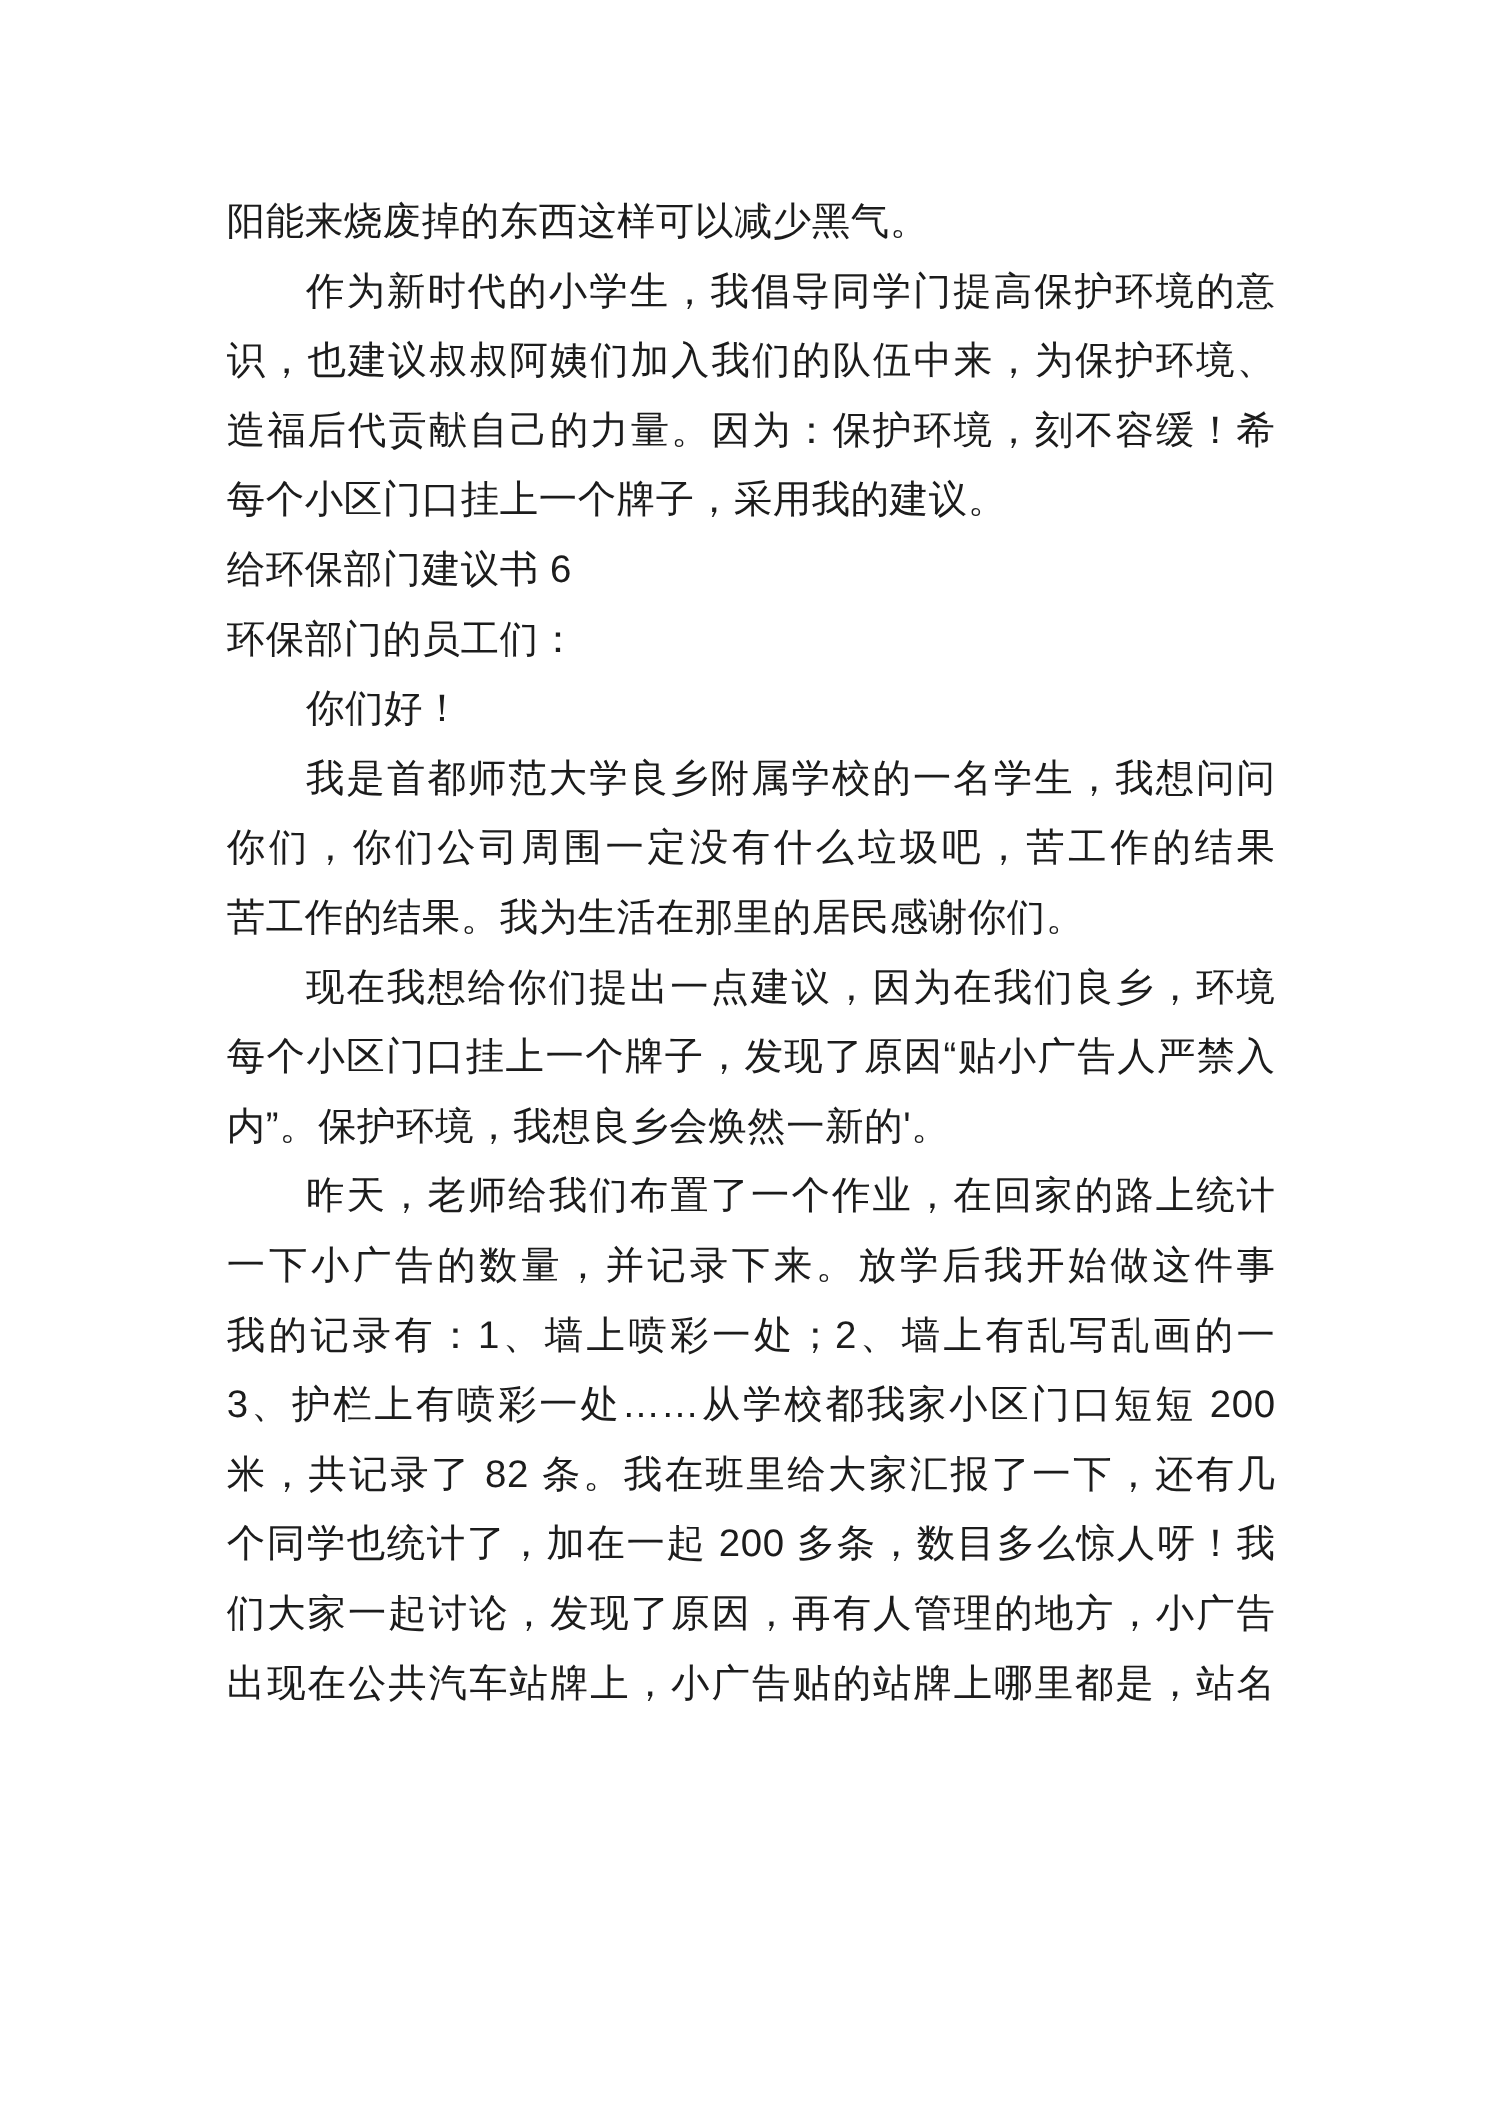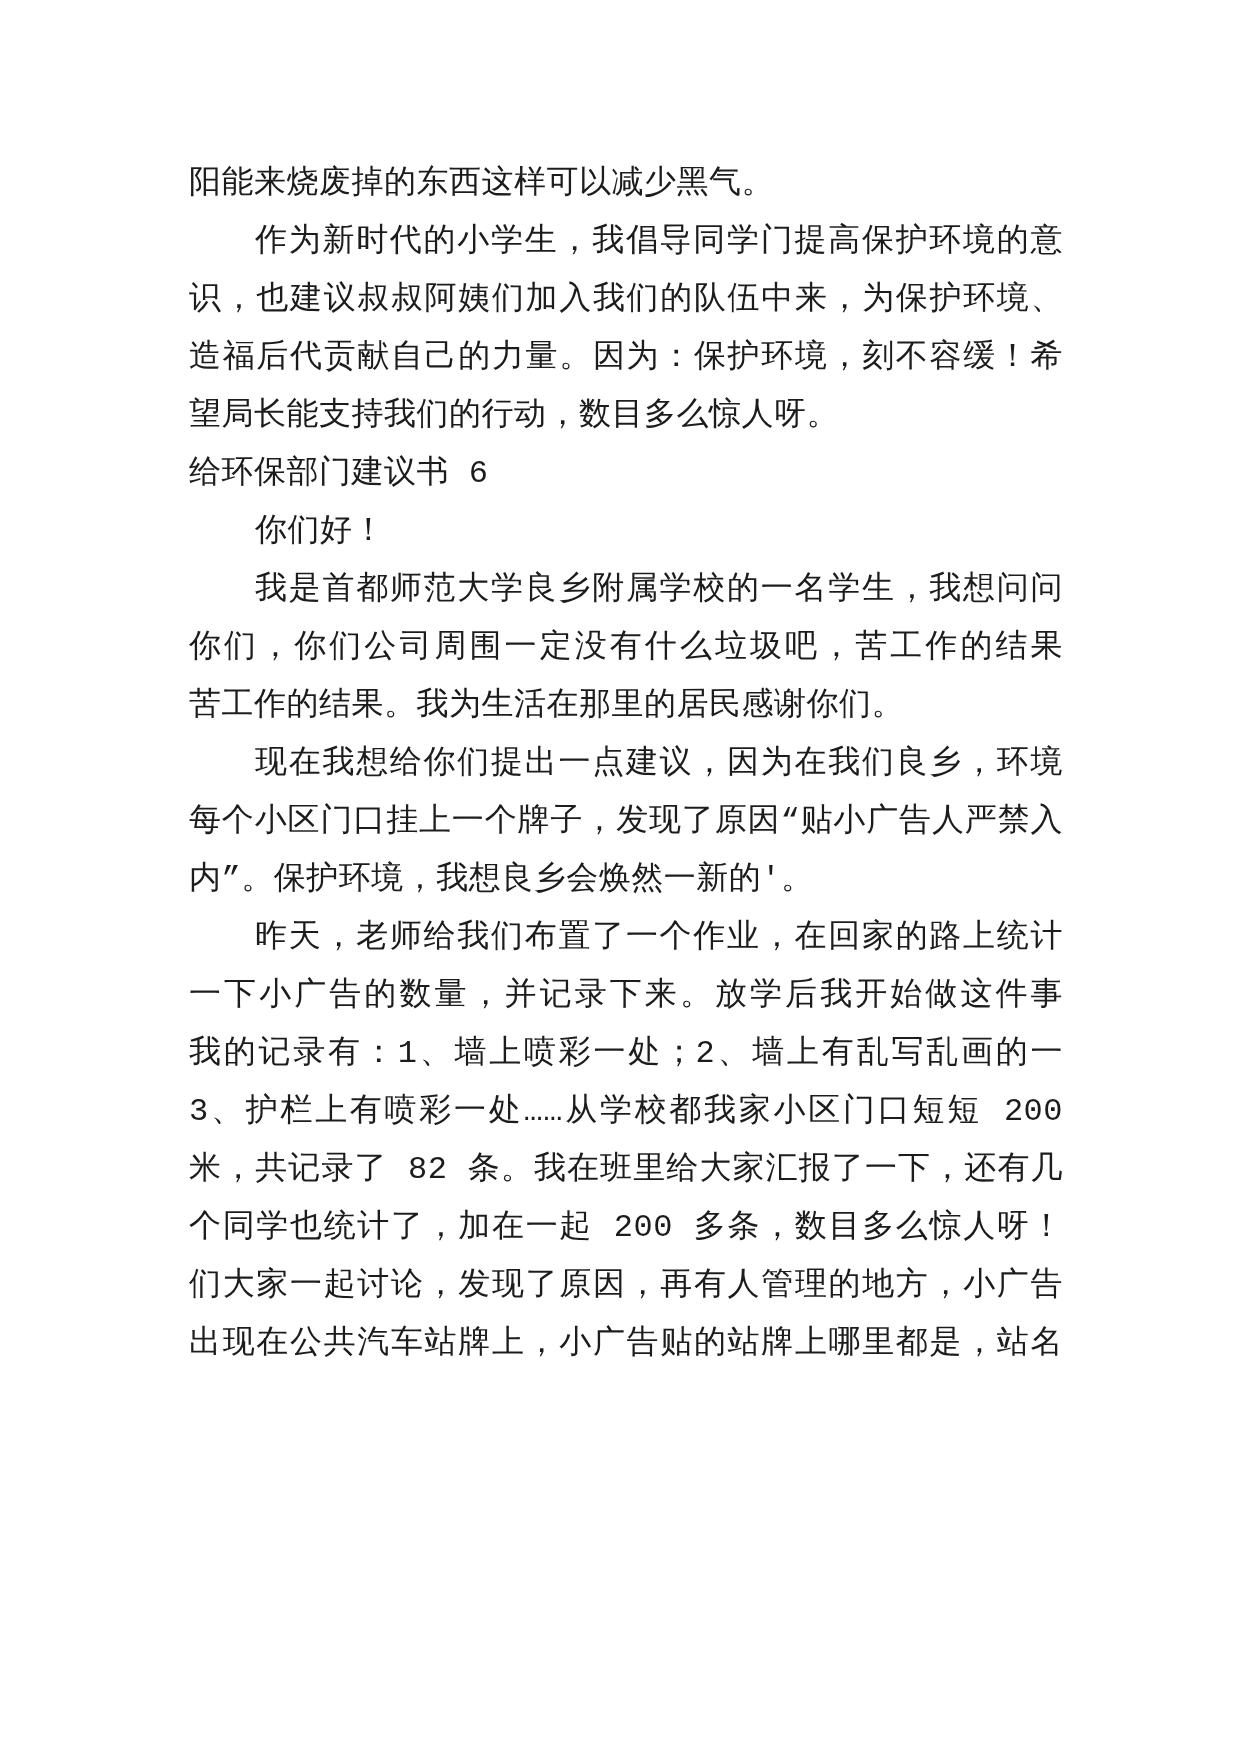--- a/index.html
+++ b/index.html
@@ -6,21 +6,21 @@
     margin: 0;
     padding: 0;
     background: #ffffff;
   }
   .page {
     position: relative;
     width: 1241px;
     height: 1754px;
     background: #ffffff;
     overflow: hidden;
-    font-family: Liberation Mono, monospace;
+    font-family: Liberation Sans, sans-serif;
   }
   .textblock {
     position: absolute;
     left: 189px;
     top: 155px;
     width: 874px;
   }
   .line {
     height: 58px;
     line-height: 58px;
@@ -49,22 +49,23 @@
 </style>
 </head>
 <body>
 
 <div class="page">
   <div class="textblock" style="color: rgb(28, 28, 28);">
       <div class="line">阳能来烧废掉的东西这样可以减少黑气。</div>
       <div class="line ind full">作为新时代的小学生，我倡导同学门提高保护环境的意</div>
       <div class="line full">识，也建议叔叔阿姨们加入我们的队伍中来，为保护环境、</div>
       <div class="line full">造福后代贡献自己的力量。因为：保护环境，刻不容缓！希</div>
-      <div class="line">望局长能支持我们的行动，数目多么惊人呀。</div>
+      <div class="line">每个小区门口挂上一个牌子，采用我的建议。</div>
       <div class="line">给环保部门建议书 6</div>
+      <div class="line">环保部门的员工们：</div>
       <div class="line ind">你们好！</div>
       <div class="line ind full">我是首都师范大学良乡附属学校的一名学生，我想问问</div>
       <div class="line full">你们，你们公司周围一定没有什么垃圾吧，苦工作的结果</div>
       <div class="line">苦工作的结果。我为生活在那里的居民感谢你们。</div>
       <div class="line ind full">现在我想给你们提出一点建议，因为在我们良乡，环境</div>
       <div class="line full">每个小区门口挂上一个牌子，发现了原因“贴小广告人严禁入</div>
       <div class="line">内”。保护环境，我想良乡会焕然一新的'。</div>
       <div class="line ind full">昨天，老师给我们布置了一个作业，在回家的路上统计</div>
       <div class="line full">一下小广告的数量，并记录下来。放学后我开始做这件事情，</div>
       <div class="line full">我的记录有：1、墙上喷彩一处；2、墙上有乱写乱画的一处；</div>

